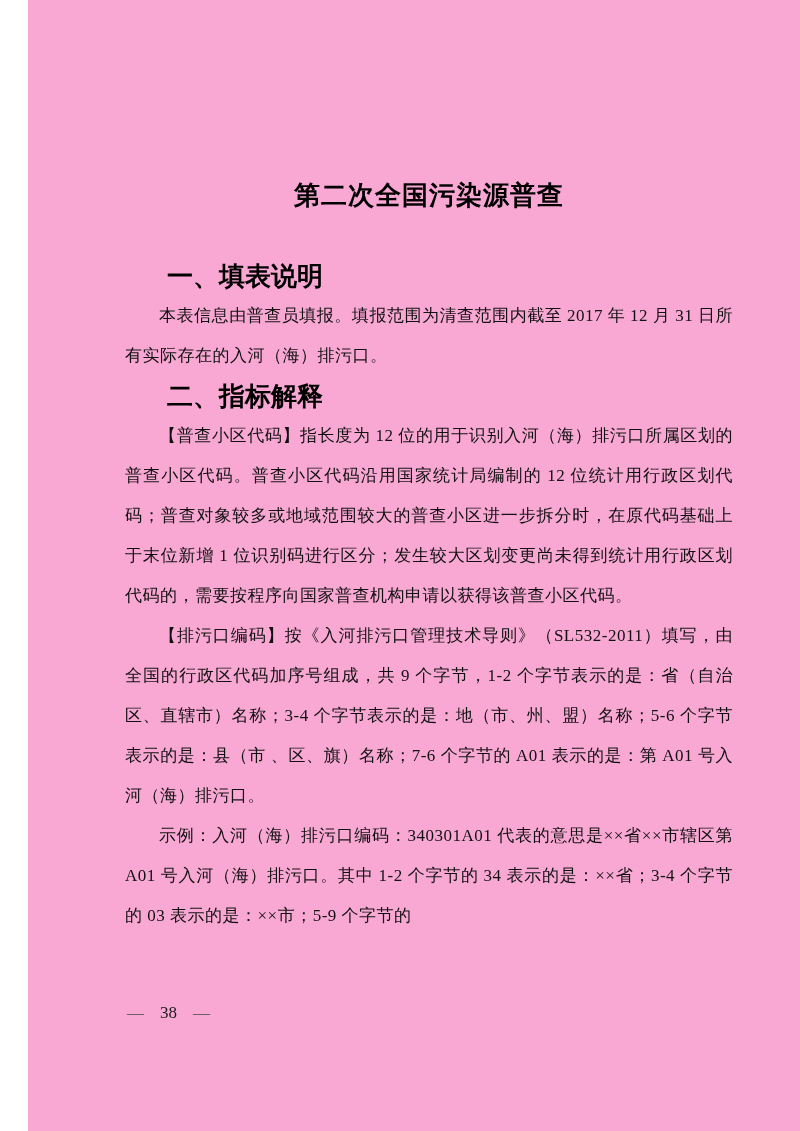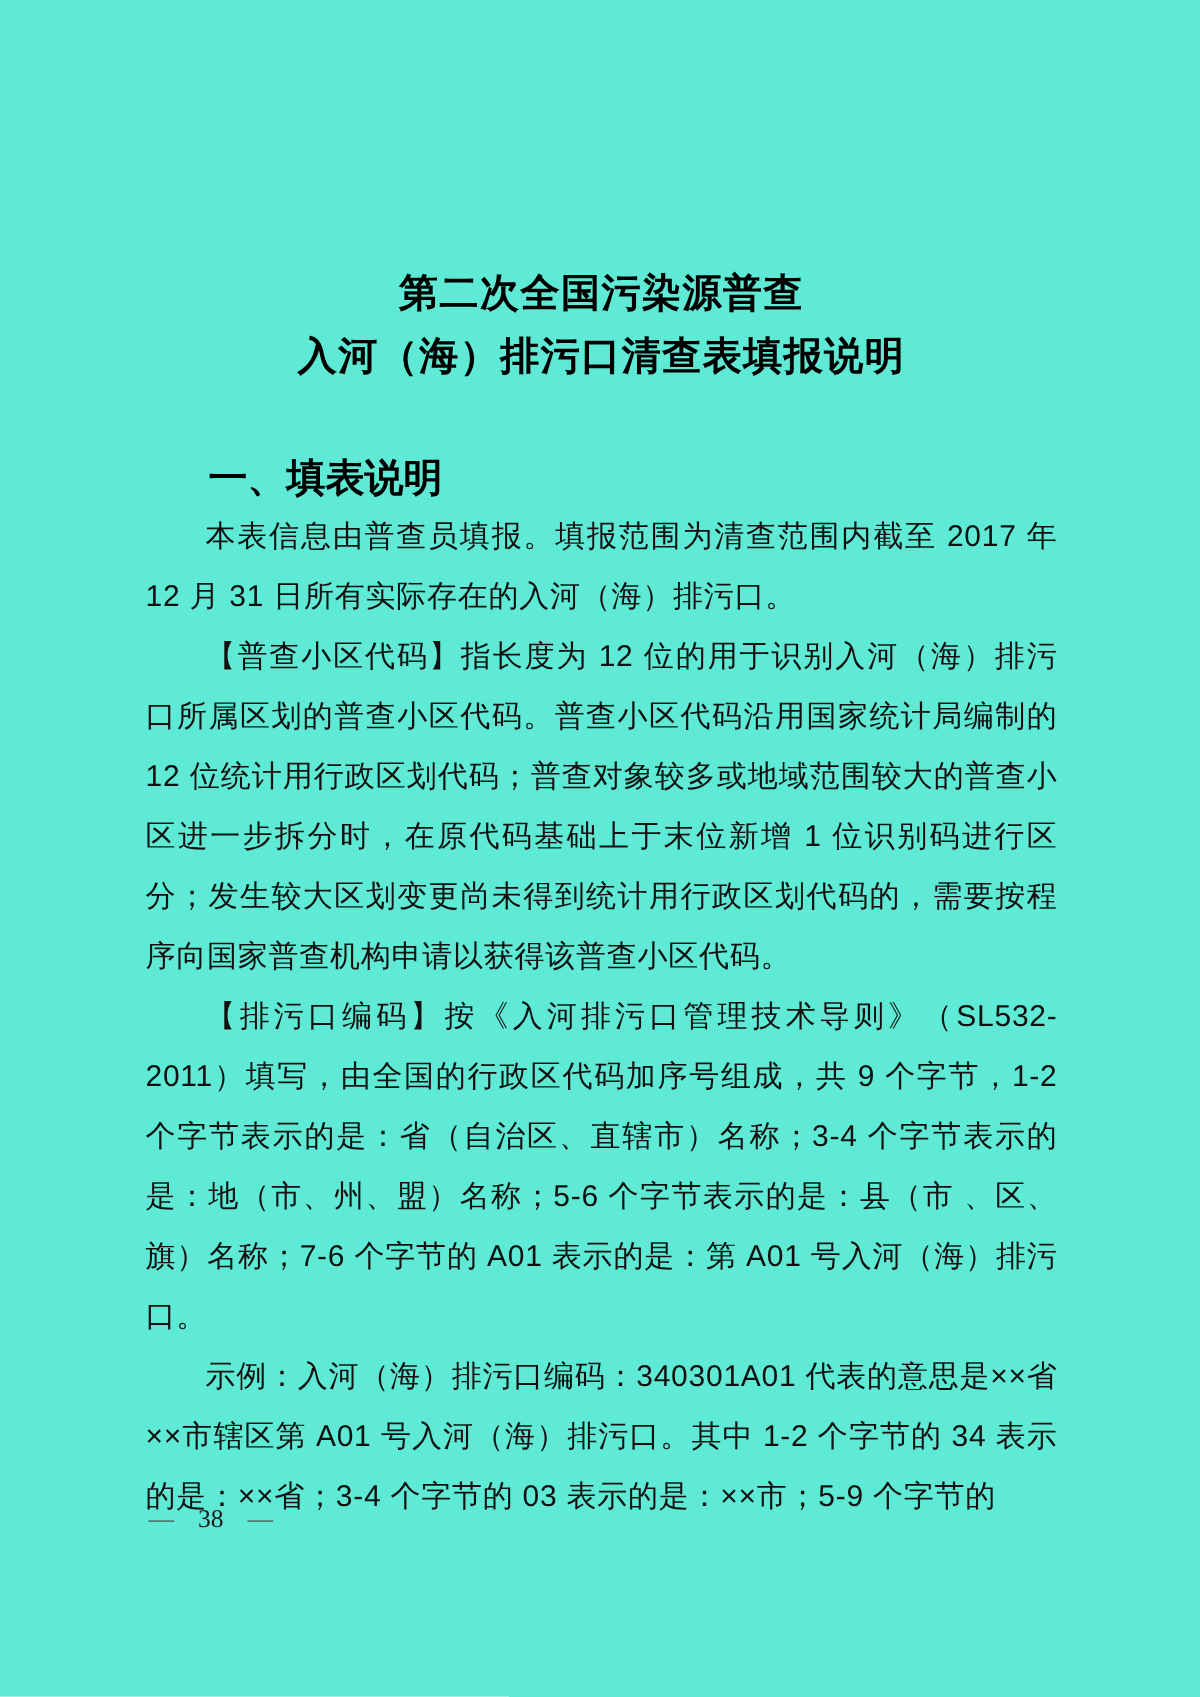--- a/index.html
+++ b/index.html
@@ -10,21 +10,22 @@
   body {
     width: 800px;
     height: 1131px;
     position: relative;
     overflow: hidden;
     color: #1a1a1a;
   }
   .page {
     position: absolute;
     inset: 0;
-    background: #5eead4;
+    background: #f9a8d4;
+    margin-left: 28px;
   }
   .content {
     position: absolute;
     left: 97px;
     top: 0;
     width: 608px;
   }
   .titles {
     padding-top: 174px;
     text-align: center;
@@ -42,22 +43,22 @@
   .section-heading {
     font-family: "Liberation Sans", "DejaVu Sans", sans-serif;
     font-weight: bold;
     font-size: 26px;
     line-height: 40px;
     margin: 0;
     padding-left: 42px;
     color: #000000;
   }
   .para {
-    font-family: Liberation Sans, sans-serif;
-    font-size: 20px;
+    font-family: Liberation Serif, serif;
+    font-size: 17px;
     line-height: 40px;
     margin: 0;
     text-align: justify;
     text-indent: 2em;
     color: #111111;
     letter-spacing: 0.5px;
   }
   .footer {
     position: absolute;
     left: 99px;
@@ -79,27 +80,27 @@
   }
 </style>
 </head>
 <body>
 
 <div class="page">
   <div class="content">
 
     <h1 class="titles">
       <span class="title-line">第二次全国污染源普查</span>
-      <span class="title-line">入河（海）排污口清查表填报说明</span>
     </h1>
 
     <h2 class="section-heading">一、填表说明</h2>
 
     <p class="para">本表信息由普查员填报。填报范围为清查范围内截至 2017 年 12 月 31 日所有实际存在的入河（海）排污口。</p>
 
+    <h2 class="section-heading">二、指标解释</h2>
 
     <p class="para">【普查小区代码】指长度为 12 位的用于识别入河（海）排污口所属区划的普查小区代码。普查小区代码沿用国家统计局编制的 12 位统计用行政区划代码；普查对象较多或地域范围较大的普查小区进一步拆分时，在原代码基础上于末位新增 1 位识别码进行区分；发生较大区划变更尚未得到统计用行政区划代码的，需要按程序向国家普查机构申请以获得该普查小区代码。</p>
 
     <p class="para">【排污口编码】按《入河排污口管理技术导则》（SL532-2011）填写，由全国的行政区代码加序号组成，共 9 个字节，1-2 个字节表示的是：省（自治区、直辖市）名称；3-4 个字节表示的是：地（市、州、盟）名称；5-6 个字节表示的是：县（市 、区、旗）名称；7-6 个字节的 A01 表示的是：第 A01 号入河（海）排污口。</p>
 
     <p class="para">示例：入河（海）排污口编码：340301A01 代表的意思是××省××市辖区第 A01 号入河（海）排污口。其中 1-2 个字节的 34 表示的是：××省；3-4 个字节的 03 表示的是：××市；5-9 个字节的</p>
 
   </div>
 
   <div class="footer">

